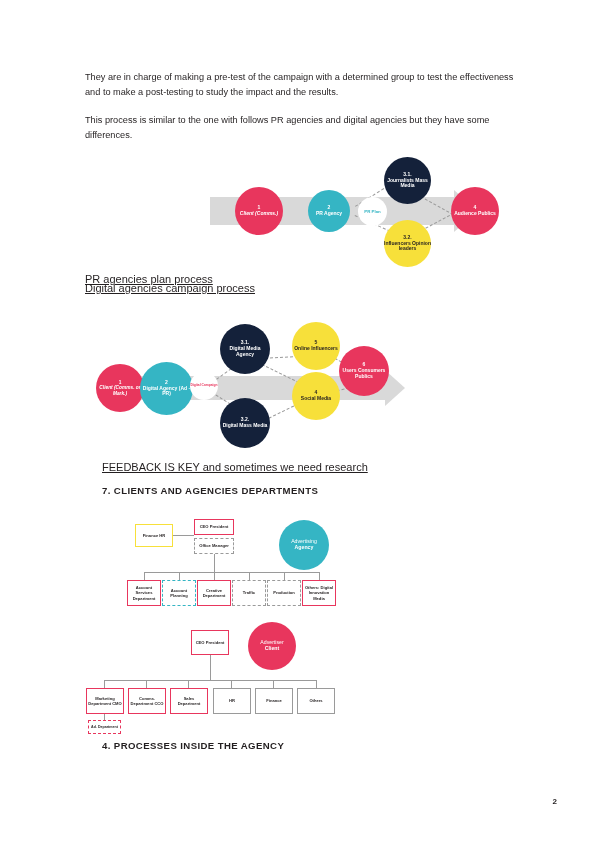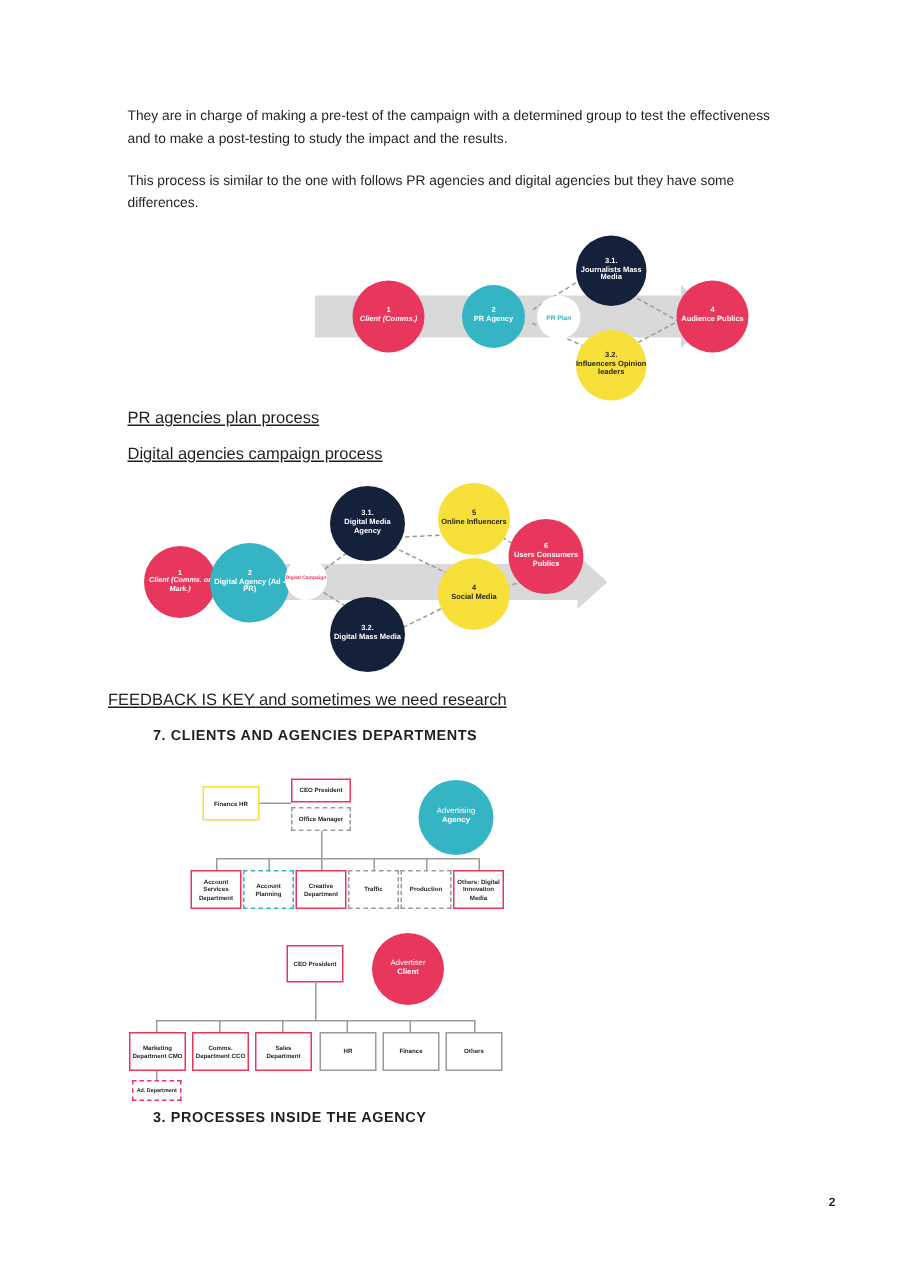--- a/index.html
+++ b/index.html
@@ -92,21 +92,21 @@
     <div class="circle" style="left:241px;top:30px;width:48px;height:48px;background:#e8365d;font-size:5px;">
       <div>
         <span class="num">4</span>
         <span class="lbl">Audience Publics</span>
       </div>
     </div>
   </div>
 
   <div class="caption" style="left:85px;top:273px;">PR agencies plan process</div>
 
-  <div class="caption" style="left:85px;top:297px;">Digital agencies campaign process</div>
+  <div class="caption" style="left:85px;top:282px;">Digital agencies campaign process</div>
 
   <div class="diag" style="left:96px;top:316px;width:300px;height:132px;">
 
     <div class="band" style="left:8px;top:60px;width:282px;height:24px;"></div>
     <div class="arrowhead" style="left:289px;top:54px;border-top:18px solid transparent;border-bottom:18px solid transparent;border-left:20px solid #d9d9d9;"></div>
 
     <div class="dashline" style="left:116px;top:66px;width:44px;transform:rotate(-36deg);"></div>
     <div class="dashline" style="left:116px;top:76px;width:46px;transform:rotate(32deg);"></div>
     <div class="dashline" style="left:164px;top:42px;width:58px;transform:rotate(-3deg);"></div>
     <div class="dashline" style="left:166px;top:48px;width:56px;transform:rotate(26deg);"></div>
@@ -161,21 +161,21 @@
     </div>
 
     <div class="circle" style="left:243px;top:30px;width:50px;height:50px;background:#e8365d;font-size:5px;">
       <div>
         <span class="num">6</span>
         <span class="lbl">Users Consumers Publics</span>
       </div>
     </div>
   </div>
 
-  <div class="caption" style="left:72px;top:461px;">FEEDBACK IS KEY and sometimes we need research</div>
+  <div class="caption" style="left:102px;top:461px;">FEEDBACK IS KEY and sometimes we need research</div>
 
   <div class="heading" style="left:102px;top:485px;">7.   CLIENTS AND AGENCIES DEPARTMENTS</div>
 
   <div class="diag" style="left:132px;top:514px;width:200px;height:94px;">
 
     <div class="circle" style="left:147px;top:6px;width:50px;height:50px;background:#35b5c4;font-size:5.2px;">
       <div>
         <span class="lbl" style="font-weight:normal;">Advertising</span>
         <span class="lbl">Agency</span>
       </div>
@@ -229,16 +229,16 @@
     <div class="box" style="left:42px;top:66px;width:38px;height:26px;border:1px solid #e8365d;">Comms. Department CCO</div>
     <div class="box" style="left:84px;top:66px;width:38px;height:26px;border:1px solid #e8365d;">Sales Department</div>
     <div class="box" style="left:127px;top:66px;width:38px;height:26px;border:1px solid #9a9a9a;">HR</div>
     <div class="box" style="left:169px;top:66px;width:38px;height:26px;border:1px solid #9a9a9a;">Finance</div>
     <div class="box" style="left:211px;top:66px;width:38px;height:26px;border:1px solid #9a9a9a;">Others</div>
 
     <div class="vline" style="left:18px;top:92px;height:6px;"></div>
     <div class="box" style="left:2px;top:98px;width:33px;height:14px;border:1px dashed #e8365d;font-size:3.6px;">Ad. Department</div>
   </div>
 
-  <div class="heading" style="left:102px;top:740px;">3.   PROCESSES INSIDE THE AGENCY</div>
+  <div class="heading" style="left:102px;top:740px;">4.   PROCESSES INSIDE THE AGENCY</div>
 
   <div class="pagenum">2</div>
 </div>
 
 </body></html>

